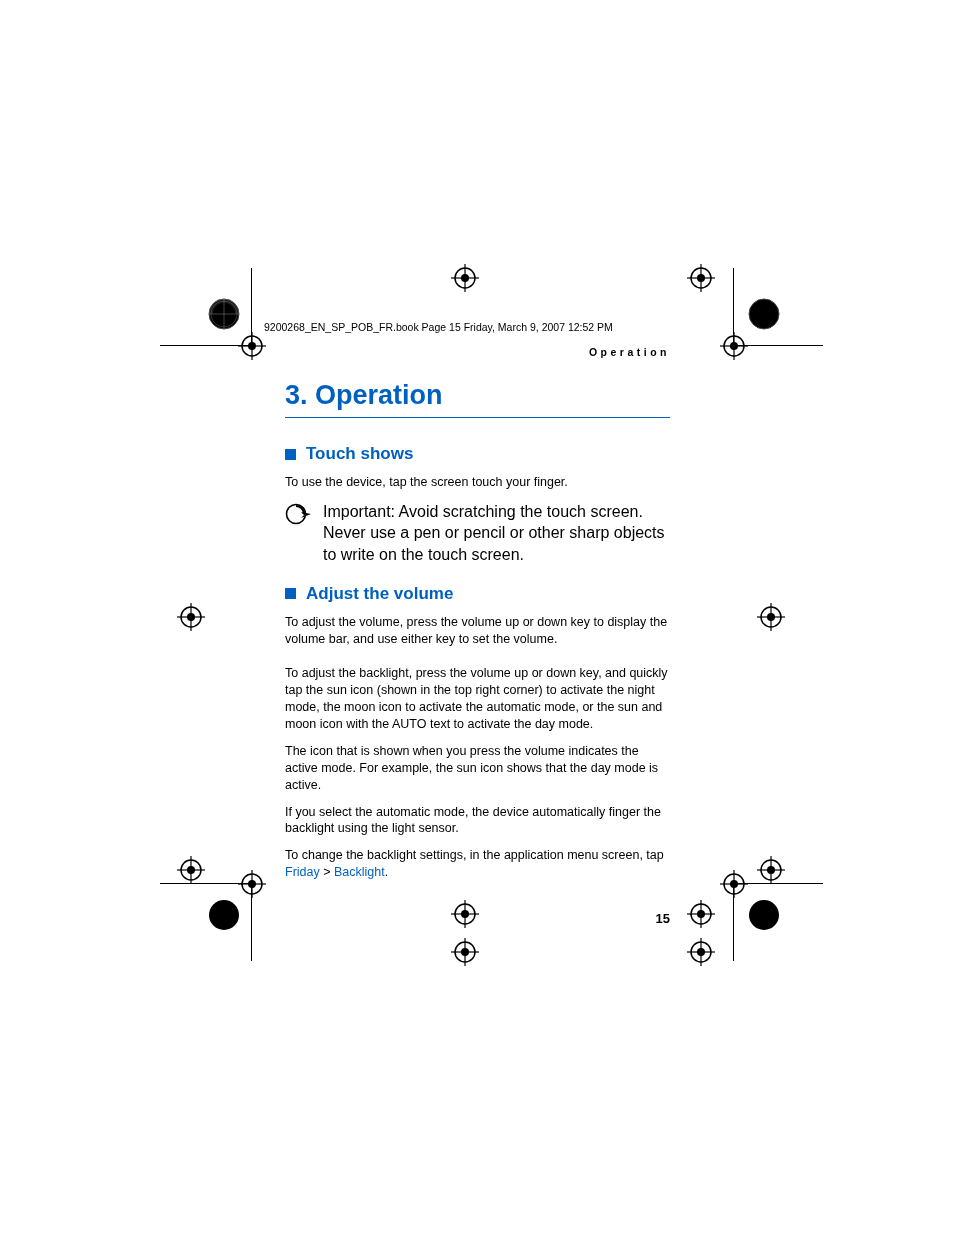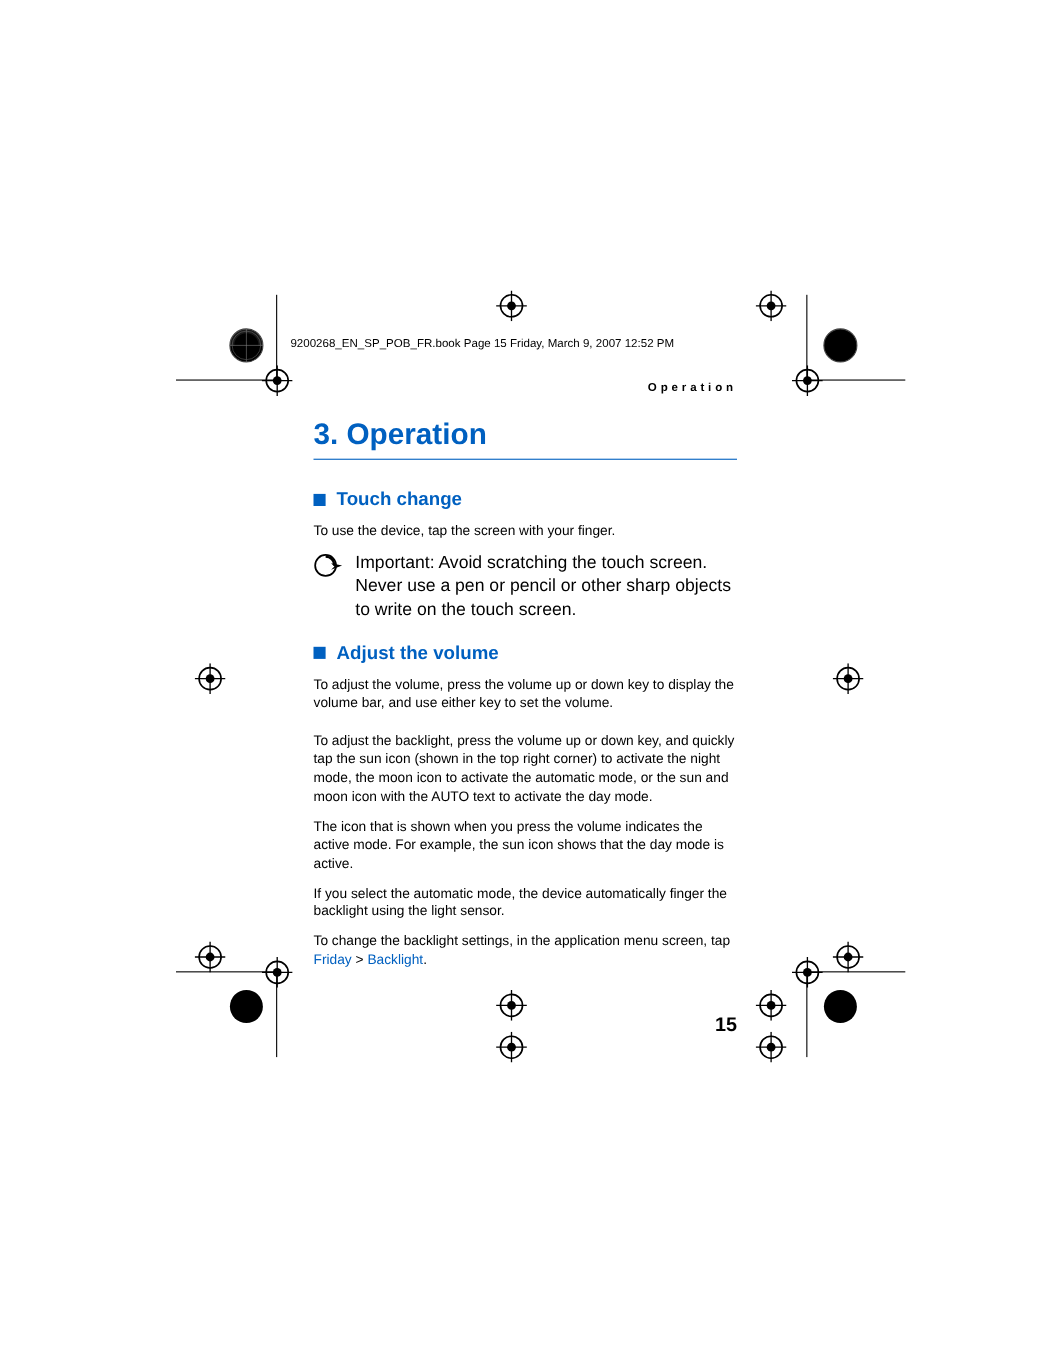--- a/index.html
+++ b/index.html
@@ -13,21 +13,21 @@
     }
     .page-wrap {
       position: absolute;
       left: 285px;
       top: 317px;
       width: 385px;
     }
     .running-info {
       position: absolute;
       left: 264px;
-      top: 306px;
+      top: 321px;
       font-size: 10.5px;
       color: #000;
       white-space: nowrap;
     }
     .running-header {
       font-size: 10.5px;
       letter-spacing: 3.5px;
       font-weight: 700;
       color: #000;
       margin-bottom: 22px;
@@ -76,24 +76,24 @@
       flex-shrink: 0;
       margin-top: 2px;
     }
     .important-text {
       font-size: 16px;
       line-height: 1.35;
     }
     .link-text { color: #0060c0; }
     .gt { color: #000; }
     .page-num {
-      font-size: 18px;
+      font-size: 13px;
       font-weight: 700;
       text-align: right;
-      margin-top: 40px;
+      margin-top: 30px;
     }
     
     .regmark { position: absolute; }
     .regmark svg { display: block; }
     .solid-bump { position: absolute; }
     .solid-bump svg { display: block; }
   </style>
 </head>
 <body>
 
@@ -101,23 +101,23 @@
 
 <div class="page-wrap" style="top:346px;">
 
   <div class="running-header">Operation</div>
 
   <h1 class="chapter-title">3.   Operation</h1>
 
   <div class="section">
     <div class="section-heading">
       <span class="sq"></span>
-      <span>Touch change</span>
+      <span>Touch shows</span>
     </div>
-    <p class="body-text">To use the device, tap the screen with your finger.</p>
+    <p class="body-text">To use the device, tap the screen touch your finger.</p>
     <div class="important-block">
       <span class="important-icon">
         <svg width="26" height="22" viewBox="0 0 26 22">
           <circle cx="11" cy="11" r="9.5" fill="none" stroke="#000" stroke-width="1.6"></circle>
           <path d="M 11 3 A 8 8 0 0 1 19 11" fill="none" stroke="#000" stroke-width="2.2"></path>
           <polygon points="16,9 26,11 16,15 19,12" fill="#000"></polygon>
         </svg>
       </span>
       <p class="important-text">Important: Avoid scratching the touch screen. Never use a pen or pencil or other sharp objects to write on the touch screen.</p>
     </div>

